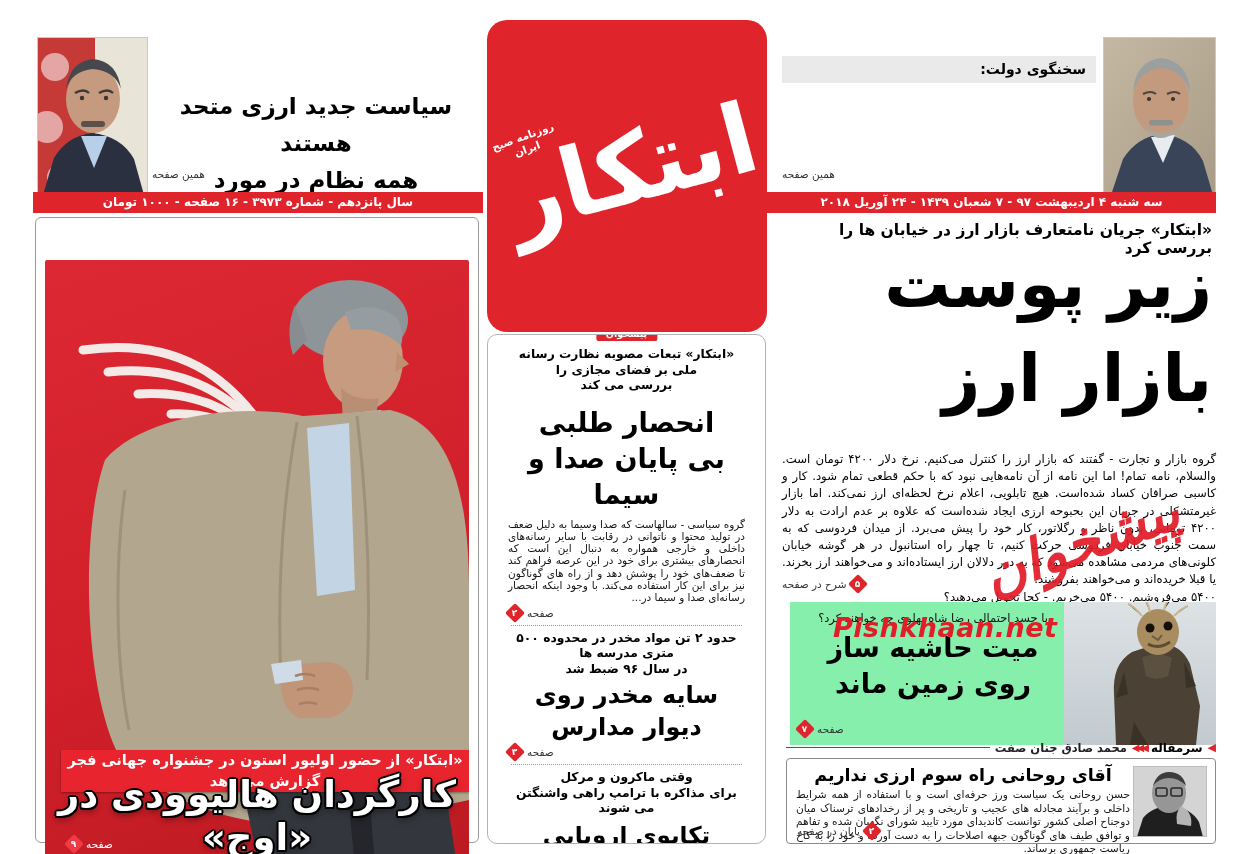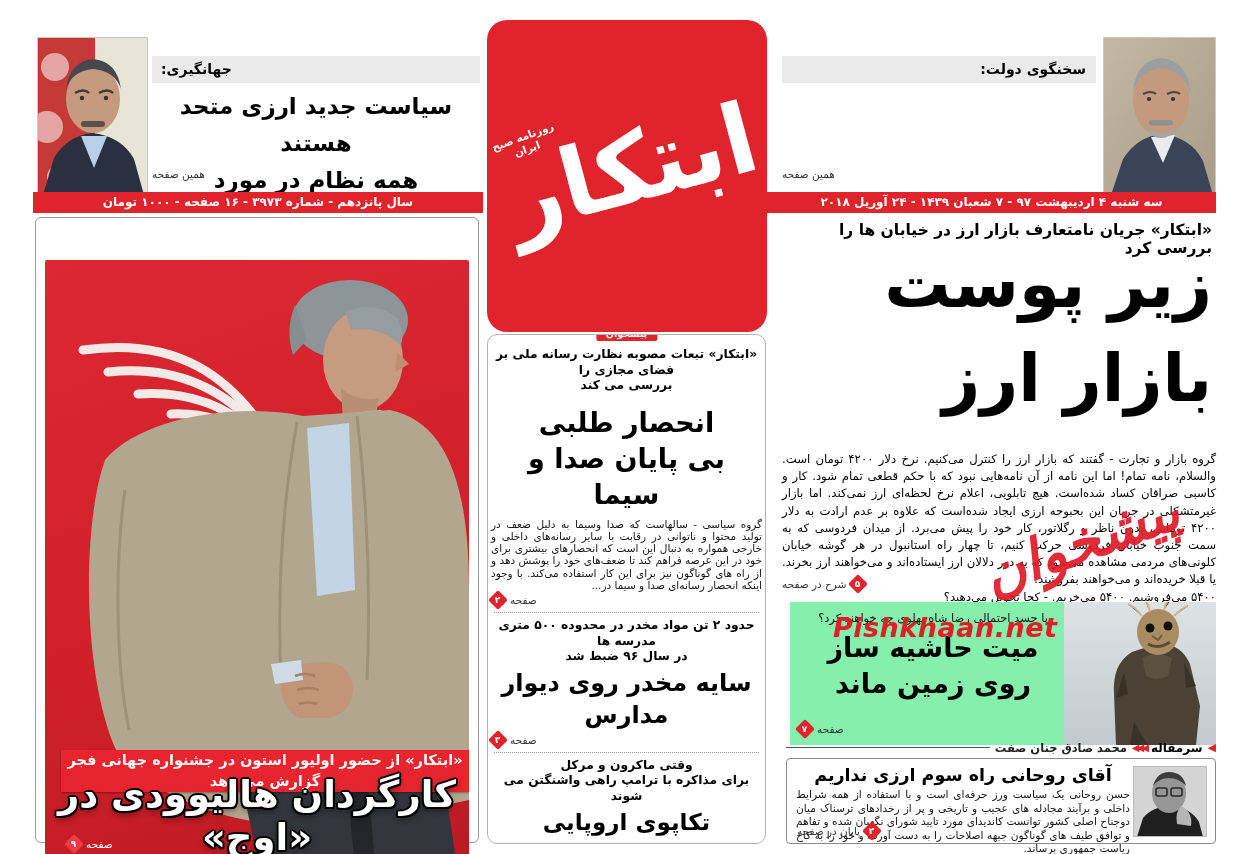--- a/index.html
+++ b/index.html
@@ -27,21 +27,21 @@
 
   
   #logo { left:487px; top:20px; width:280px; height:312px; background:#e0242c; border-radius:20px; overflow:hidden; }
   #logo-text { position:absolute; inset:0; display:flex; align-items:center; justify-content:center;
                transform:rotate(-15deg) translate(6px,-6px); font-size:96px; font-weight:bold; color:#fff; letter-spacing:-5px; }
   #logo-sub { position:absolute; left:-2px; top:110px; width:80px; font-size:10.5px; line-height:13px; color:#fff;
               transform:rotate(-20deg); text-align:center; direction:rtl; font-weight:bold; }
 
   
   #midbox { left:487px; top:334px; width:279px; height:510px; border:1.5px solid #b3b3b3; border-radius:10px;
-            padding:12px 3px 6px; overflow:hidden; }
+            padding:12px 20px 6px; overflow:hidden; }
   #midtab { position:absolute; top:-8px; left:50%; transform:translateX(-50%); background:#e0242c; color:#fff;
             font-size:9.5px; font-weight:bold; padding:1px 10px 2px; border-radius:2px; white-space:nowrap; }
   .mid-kicker { font-size:12.3px; font-weight:bold; text-align:center; direction:rtl; line-height:15.5px; }
   .mid-head { font-weight:bold; text-align:center; direction:rtl; letter-spacing:-0.5px; }
   .mh-xl { font-size:27px; line-height:36px; }
   .mh-l  { font-size:23px; line-height:30px; }
   .mh-m  { font-size:24px; line-height:32px; }
   .mid-body { font-size:10.5px; line-height:12.3px; text-align:justify; direction:rtl; color:#141414; margin-top:5px; }
   .mid-badge { margin-top:2px; }
 
@@ -117,23 +117,20 @@
       <path d="M6,158 L17,121 Q30,99 55,96 Q84,99 97,122 L107,158 Z" fill="#2b3040"></path>
       <path d="M44,99 L70,99 L57,131 Z" fill="#b7cfe8"></path>
       <ellipse cx="56" cy="62" rx="27" ry="34" fill="#c59a7e"></ellipse>
       <path d="M29,52 Q33,24 56,22 Q80,24 84,52 Q78,34 56,32 Q35,34 29,52 Z" fill="#46484d"></path>
       <rect x="44" y="84" width="24" height="6" rx="3" fill="#59514b"></rect>
       <path d="M38,56 q9,-5 14,0 M62,56 q9,-5 14,0" stroke="#3c3a38" stroke-width="2.4" fill="none"></path>
       <circle cx="45" cy="61" r="2.2" fill="#3a332e"></circle>
         <circle cx="69" cy="61" r="2.2" fill="#3a332e"></circle>
       <rect width="111" height="158" fill="none" stroke="#c9c9c9" stroke-width="2"></rect>
     </svg>
-  </div>
-  <div class="abs label-bar" style="left:152px;top:56px;width:328px;text-align:left;padding:0 9px;">
-    <span>جهانگیری:</span>
   </div>
   <div class="abs top-headline" style="left:152px;top:88px;width:328px;">
     <div>سیاست جدید ارزی متحد هستند</div>
     <div>همه نظام در مورد</div>
   </div>
   <div class="abs pageref" style="left:152px;top:168px;width:328px;text-align:left;">همین صفحه</div>
   <div class="abs red-bar" style="left:33px;top:192px;width:450px;">سال پانزدهم - شماره ۳۹۷۳ - ۱۶ صفحه - ۱۰۰۰ تومان</div>
 
   <div class="abs" style="left:1103px;top:37px;width:113px;height:158px;">
     <svg width="113" height="158" viewBox="0 0 113 158">

